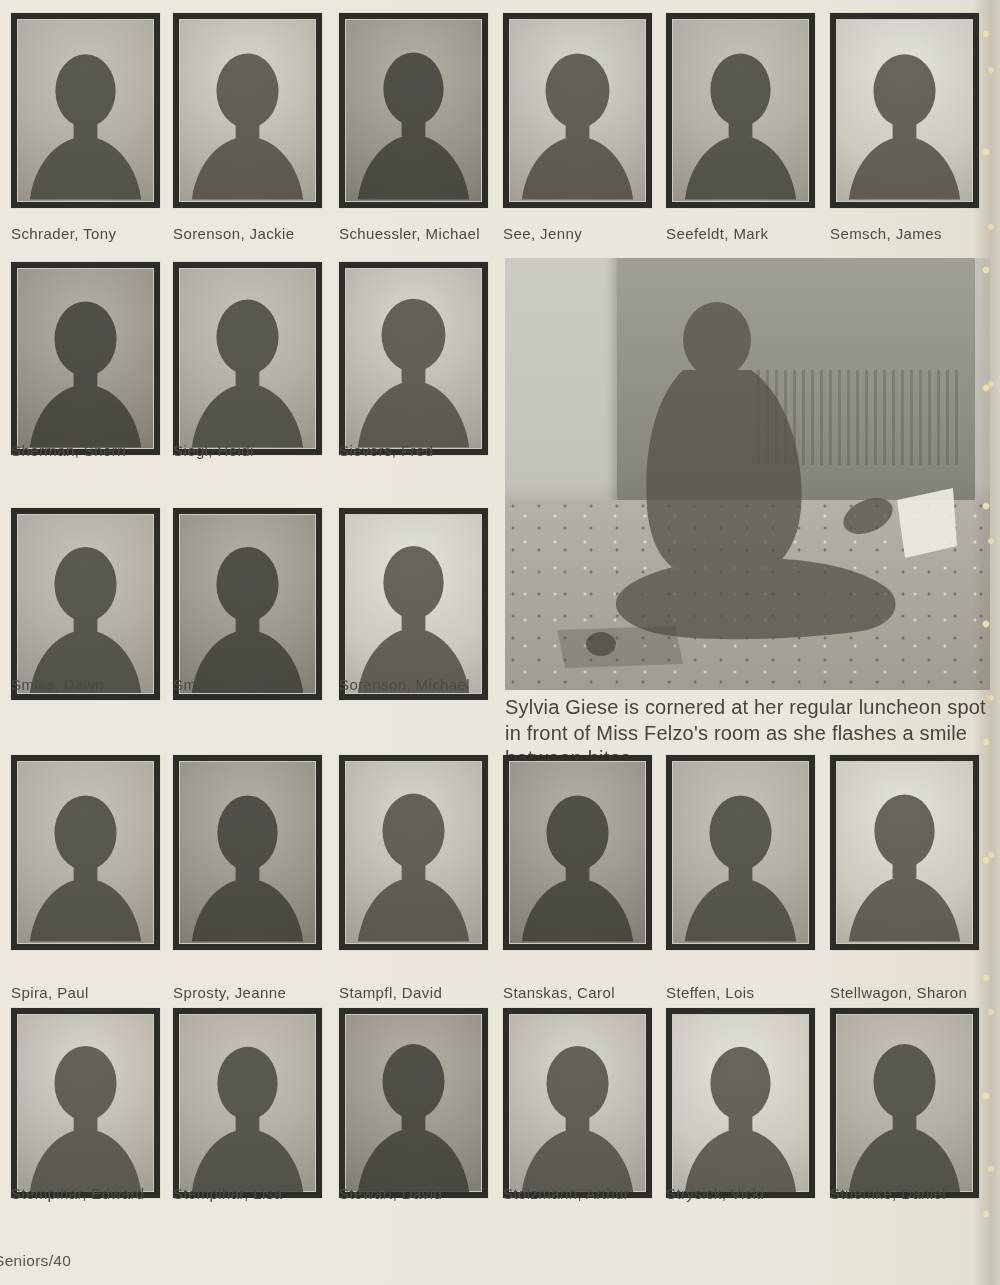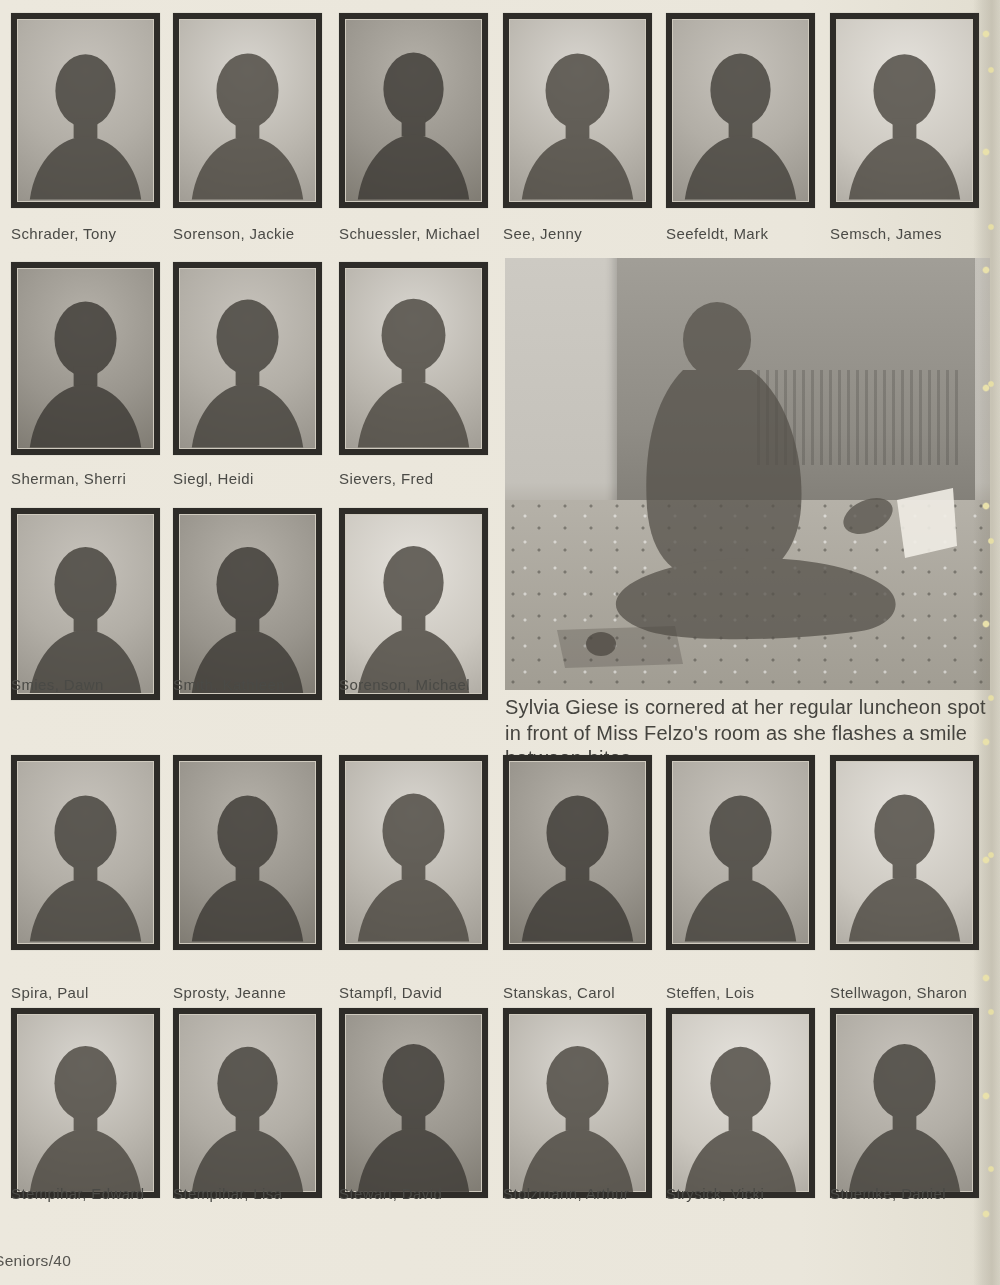--- a/index.html
+++ b/index.html
@@ -38,21 +38,21 @@
   .r2{top:262px;height:193px}
   .r3{top:508px;height:192px}
   .r4{top:755px;height:195px}
   .r5{top:1008px;height:190px}
   .cell svg{display:block;width:100%;height:100%;}
   
   .lbl{
     position:absolute;font-size:15px;color:#4a4a46;letter-spacing:.4px;
     white-space:nowrap;
   }
-  .lr1{top:225px}.lr2{top:470px}.lr3{top:676px}.lr4{top:984px}.lr5{top:1185px}
+  .lr1{top:225px}.lr2{top:442px}.lr3{top:676px}.lr4{top:984px}.lr5{top:1185px}
   
   .candid{
     position:absolute;left:505px;top:258px;width:485px;height:432px;
     background:linear-gradient(to bottom,#cdcac3 0%,#c4c1ba 52%,#b3afa7 58%,#a7a39a 100%);
     overflow:hidden;
   }
   .candid .panel{
     position:absolute;left:23%;top:-4%;width:74%;height:62%;
     background:linear-gradient(to bottom,#a3a099 0%,#8f8c85 70%,#827f78 100%);
     box-shadow:-4px 4px 8px rgba(0,0,0,.18);

